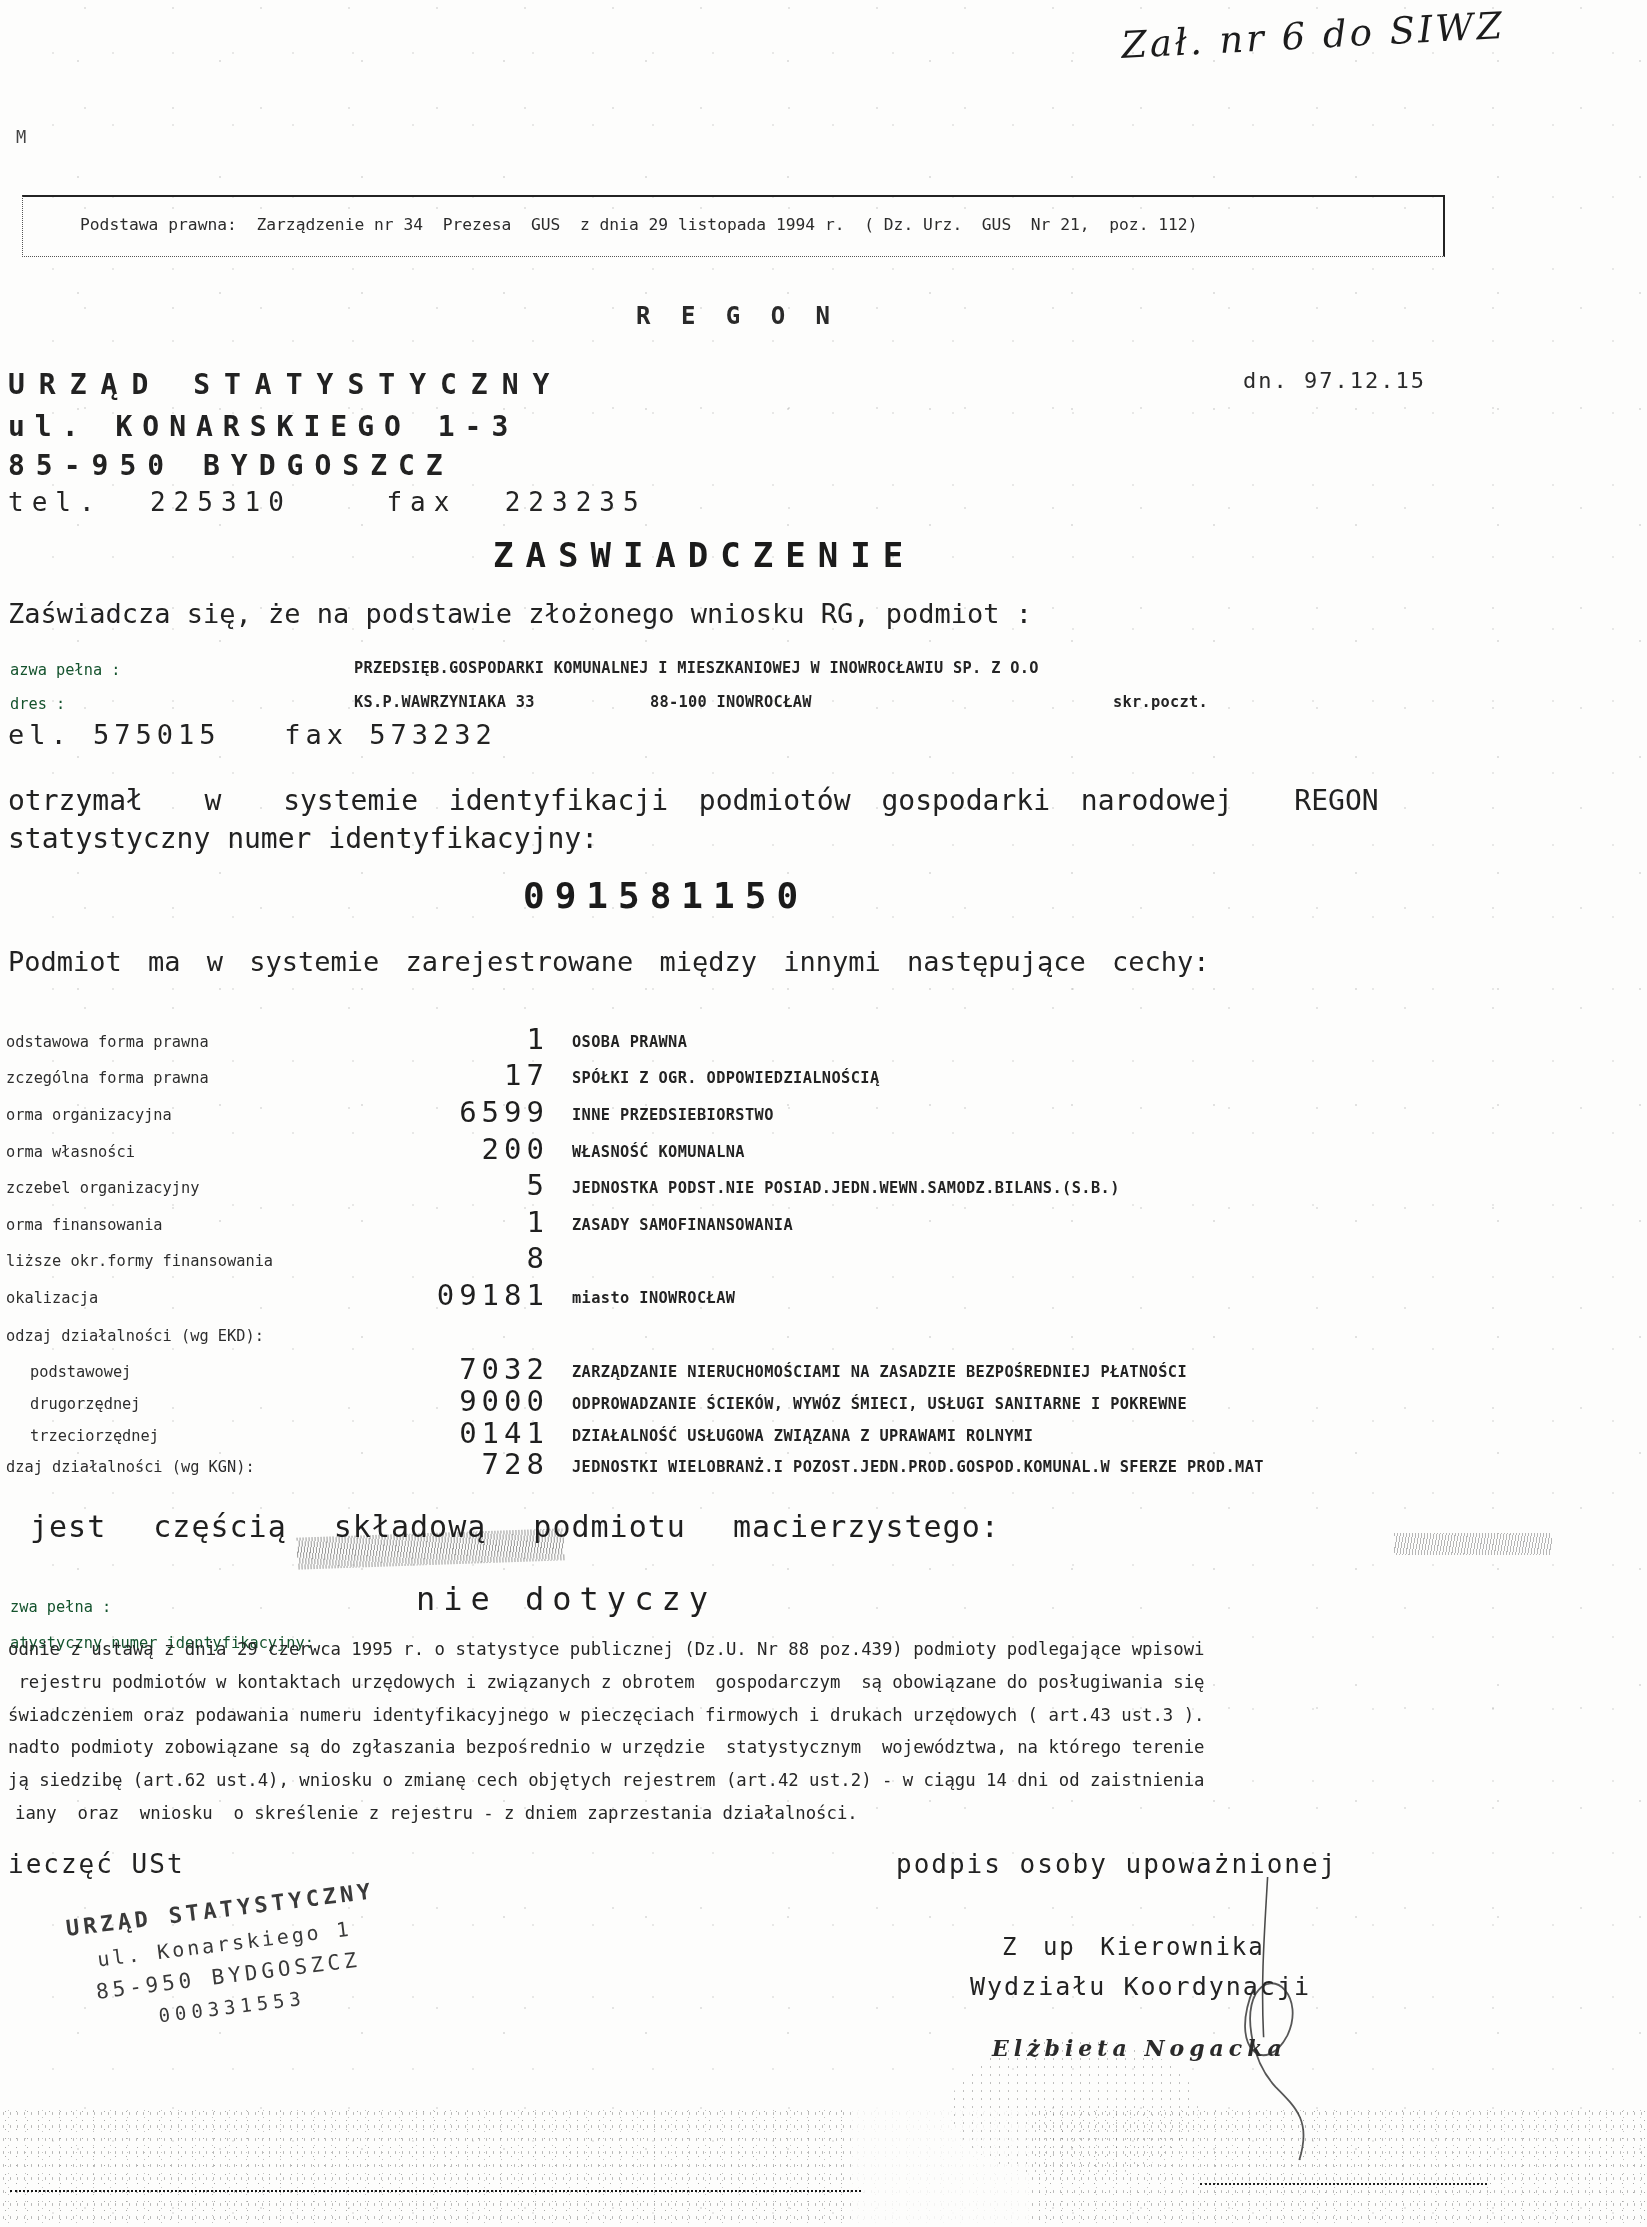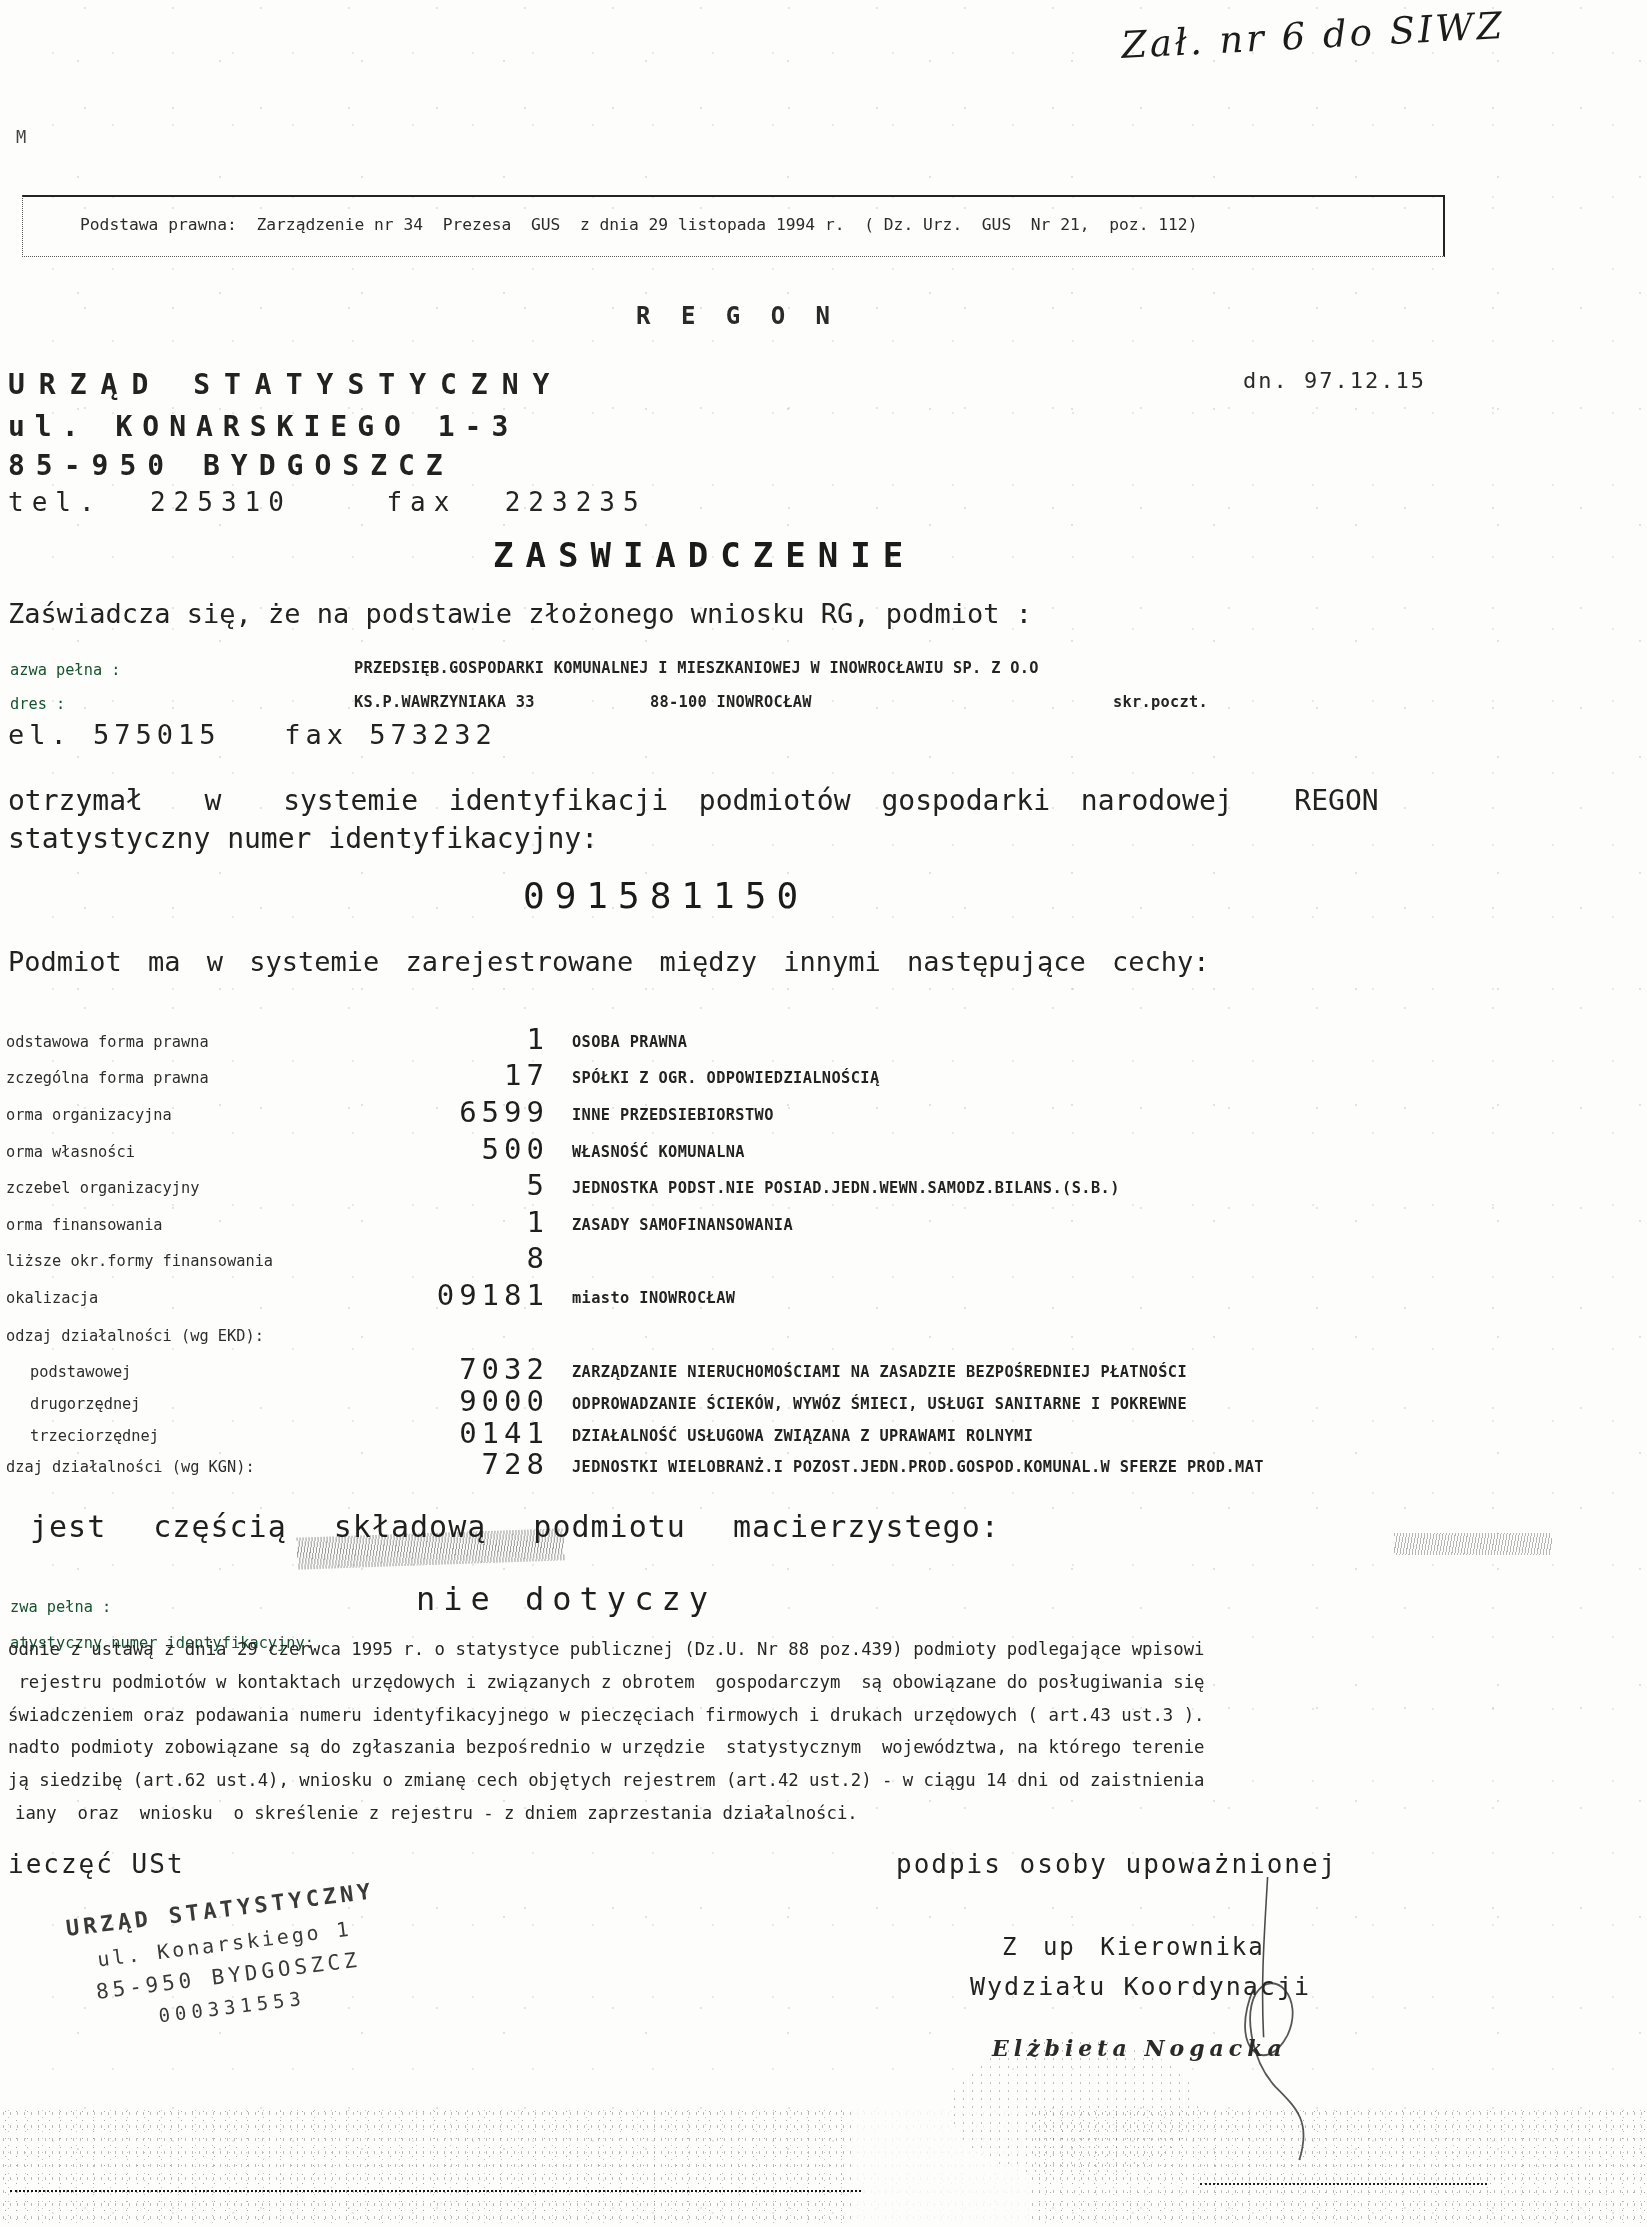--- a/index.html
+++ b/index.html
@@ -36,21 +36,21 @@
   .off3{left:8px; top:449px; font-size:28px; font-weight:bold; letter-spacing:11px; color:#222;}
   .off4{left:8px; top:487px; font-size:26px; letter-spacing:8px; color:#242424; white-space:pre;}
   .docdate{left:1243px; top:368px; font-size:22px; letter-spacing:2px; color:#2b2b2b;}
   .doc-title{left:493px; top:535px; font-size:34px; font-weight:bold; letter-spacing:12px; color:#1b1b1b;}
   .intro{left:8px; top:598px; font-size:27px; color:#222; white-space:pre;}
   .lbl-sm{font-size:15.3px; color:#14532d;}
   .val-sm{font-size:15.3px; font-weight:bold; letter-spacing:0.3px; color:#242424;}
   .subj-tel{left:8px; top:719px; font-size:27px; letter-spacing:5px; color:#222; white-space:pre;}
   .stmt1{left:8px; top:784px; font-size:28px; word-spacing:14px; color:#222; white-space:pre;}
   .stmt2{left:8px; top:822px; font-size:28px; color:#222;}
-  .regon-num{left:523px; top:875px; font-size:36px; font-weight:normal; letter-spacing:10px; color:#1b1b1b;}
+  .regon-num{left:523px; top:875px; font-size:36px; font-weight:bold; letter-spacing:10px; color:#1b1b1b;}
   .feat-intro{left:8px; top:946px; font-size:27px; word-spacing:10px; color:#222;}
   .f-row{left:0; width:1400px; height:36px;}
   .f-label{position:absolute; left:6px; top:8px; font-size:15.3px; color:#2d2d2d;}
   .f-code{position:absolute; left:297px; top:-3px; width:252px; text-align:right;
           font-size:29px; letter-spacing:5px; color:#1f1f1f;}
   .f-desc{position:absolute; left:572px; top:8px; font-size:15.3px; font-weight:bold; letter-spacing:0.4px; color:#232323;}
   .parent-head{left:30px; top:1509px; font-size:30px; letter-spacing:1px; word-spacing:28px; color:#1f1f1f;}
   .nie-dotyczy{left:416px; top:1580px; font-size:32px; letter-spacing:8px; color:#1e1e1e;}
   .smudge{filter:blur(0.7px); opacity:.8; border-radius:50%;}
   .smudge-fill{width:100%;height:100%;
@@ -142,21 +142,21 @@
     <span class="f-code">17</span>
     <span class="f-desc">SPÓŁKI Z OGR. ODPOWIEDZIALNOŚCIĄ</span>
   </div>
   <div class="abs f-row" style="top:1098px;">
     <span class="f-label">orma organizacyjna</span>
     <span class="f-code">6599</span>
     <span class="f-desc">INNE PRZEDSIEBIORSTWO</span>
   </div>
   <div class="abs f-row" style="top:1135px;">
     <span class="f-label">orma własności</span>
-    <span class="f-code">500</span>
+    <span class="f-code">200</span>
     <span class="f-desc">WŁASNOŚĆ KOMUNALNA</span>
   </div>
   <div class="abs f-row" style="top:1171px;">
     <span class="f-label">zczebel organizacyjny</span>
     <span class="f-code">5</span>
     <span class="f-desc">JEDNOSTKA PODST.NIE POSIAD.JEDN.WEWN.SAMODZ.BILANS.(S.B.)</span>
   </div>
   <div class="abs f-row" style="top:1208px;">
     <span class="f-label">orma finansowania</span>
     <span class="f-code">1</span>

